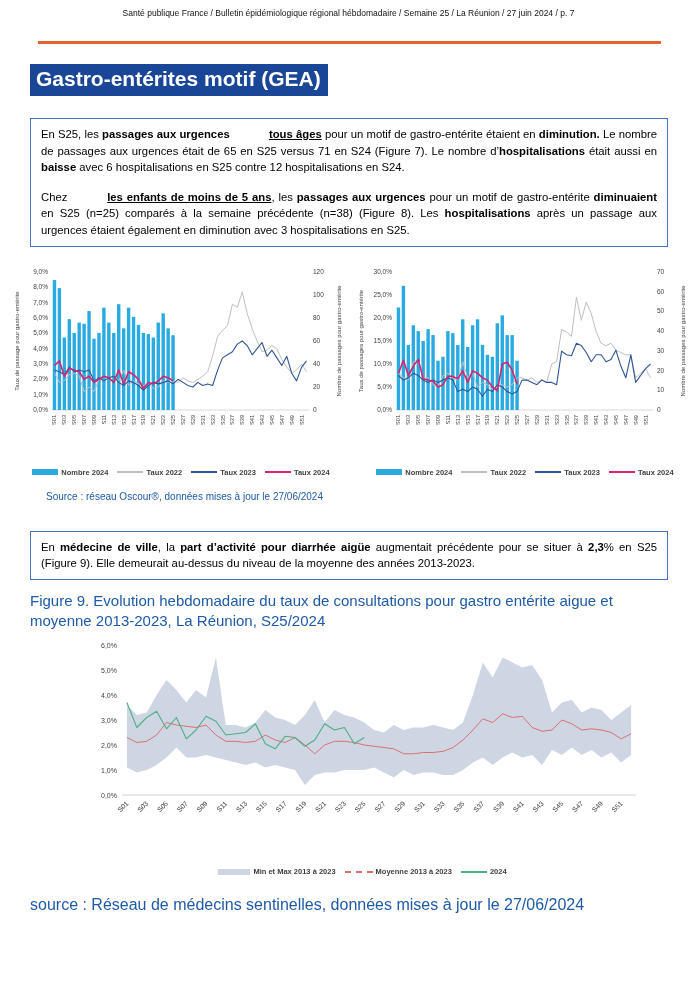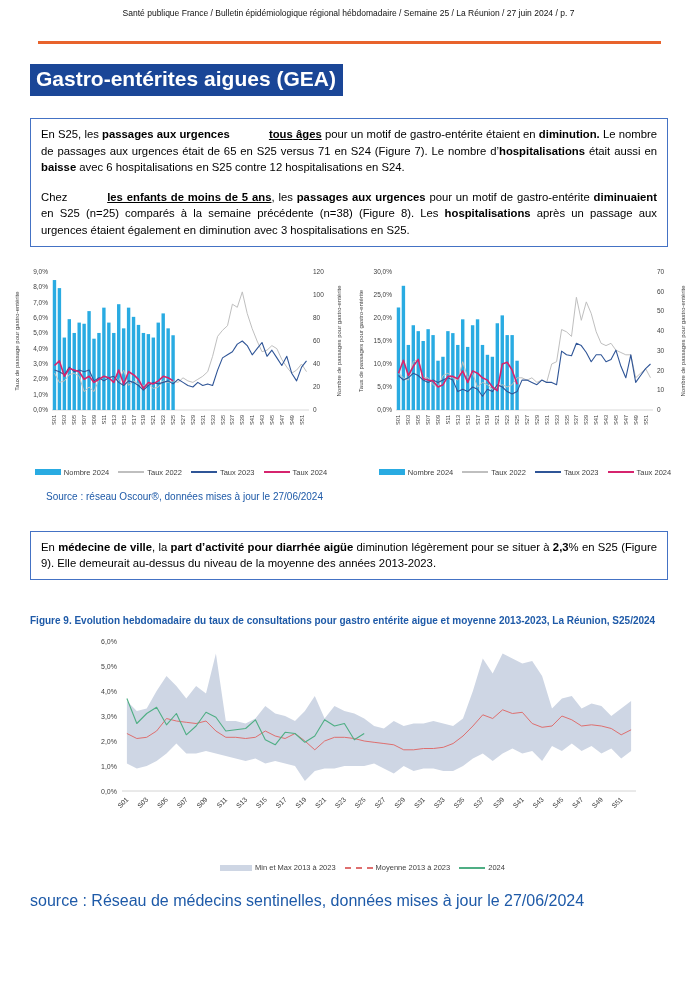--- a/index.html
+++ b/index.html
@@ -19,43 +19,43 @@
     margin:22px 29px 0 30px;border:1px solid #4472C4;padding:7px 10px;
     font-size:11.3px;line-height:1.47;text-align:justify;
   }
   .textbox p{margin:0 0 13px 0;}
   .textbox p:last-child{margin-bottom:0;}
   .fig-titles{display:flex;gap:16px;margin:13px 29px 0 30px;}
   .fig-title{flex:1;color:#1E5AA8;font-weight:bold;font-size:11.3px;line-height:1.35;text-align:justify;}
   .charts-row{display:flex;gap:6px;margin:4px 0 0 12px;}
   .chart-block{width:338px;}
   svg text{font-family:"Liberation Sans", sans-serif;}
-  .legend-row{display:flex;justify-content:center;align-items:flex-start;gap:9px;font-size:7.5px;color:#404040;margin-top:0px;}
+  .legend-row{display:flex;justify-content:center;align-items:flex-start;gap:9px;font-size:7.5px;color:#404040;margin-top:0px;font-weight:bold;}
   .legend-item{display:flex;align-items:center;gap:3px;white-space:nowrap;}
   .sw{display:inline-block;}
   .sw-bar{width:26px;height:6px;}
   .sw-line{width:26px;height:2px;}
   .sw-band{width:32px;height:6px;}
   .sw-dash{width:28px;height:0;border-top:2px dashed;}
   .source-oscour{margin:14px 0 0 46px;color:#1E5AA8;font-weight:normal;font-size:10px;}
   .box2{margin-top:29px;}
-  .fig9-title{margin:34px 29px 0 30px;color:#1E5AA8;font-weight:bold;font-size:10px;line-height:1.35;}
+  .fig9-title{margin:11px 29px 0 30px;color:#1E5AA8;font-weight:normal;font-size:15px;line-height:1.35;}
   .fig9-wrap{margin:6px 0 0 80px;}
   .fig9-legend{margin-top:14px;margin-left:80px;width:565px;}
   .source-sentinelles{margin:20px 0 0 30px;color:#1E5AA8;font-weight:normal;font-size:16px;}
 </style>
 </head>
 <body>
 
 <div class="page-header">Santé publique France / Bulletin épidémiologique régional hébdomadaire / Semaine 25 / La Réunion / 27 juin 2024 / p. 7</div>
 
 <hr class="orange-rule">
 
 <div>
-  <div class="section-title">Gastro-entérites aigues (GEA)</div>
+  <div class="section-title">Gastro-entérites motif (GEA)</div>
 </div>
 
 <div class="textbox">
   <p><span>En S25, les </span><span class="b">passages aux urgences </span><span class="b u">tous âges</span><span> pour un motif de gastro-entérite étaient en </span><span class="b">diminution.</span><span> Le nombre de passages aux urgences était de 65 en S25 versus 71 en S24 (Figure 7). Le nombre d’</span><span class="b">hospitalisations</span><span> était aussi en </span><span class="b">baisse</span><span> avec 6 hospitalisations en S25 contre 12 hospitalisations en S24.</span></p>
   <p><span>Chez </span><span class="b u">les enfants de moins de 5 ans</span><span>, les </span><span class="b">passages aux urgences</span><span> pour un motif de gastro-entérite </span><span class="b">diminuaient</span><span> en S25 (n=25) comparés à la semaine précédente (n=38) (Figure 8). Les </span><span class="b">hospitalisations</span><span> après un passage aux urgences étaient également en diminution avec 3 hospitalisations en S25.</span></p>
 </div>
 
 <div class="fig-titles">
 </div>
 
@@ -260,21 +260,21 @@
           <span class="sw sw-line" style="background: rgb(214, 36, 110);"></span>
           <span>Taux 2024</span>
         </span>
       </div>
   </div>
 </div>
 
 <div class="source-oscour">Source : réseau Oscour®, données mises à jour le 27/06/2024</div>
 
 <div class="textbox box2">
-  <p><span>En </span><span class="b">médecine de ville</span><span>, la </span><span class="b">part d’activité pour diarrhée aigüe</span><span> diminution légèrement pour se situer à </span><span class="b">2,3</span><span>% en S25 (Figure 9). Elle demeurait au-dessus du niveau de la moyenne des années 2013-2023.</span></p>
+  <p><span>En </span><span class="b">médecine de ville</span><span>, la </span><span class="b">part d’activité pour diarrhée aigüe</span><span> augmentait précédente pour se situer à </span><span class="b">2,3</span><span>% en S25 (Figure 9). Elle demeurait au-dessus du niveau de la moyenne des années 2013-2023.</span></p>
 </div>
 
 <div class="fig9-title">Figure 9. Evolution hebdomadaire du taux de consultations pour gastro entérite aigue et moyenne 2013-2023, La Réunion, S25/2024</div>
 
 <div class="fig9-wrap">
   <svg id="svg-fig9" width="565" height="212" viewBox="0 0 565 212">
       <line x1="42" y1="158" x2="556" y2="158" stroke="#C9C9C9" stroke-width="0.8"></line>
       <g font-size="7" fill="#404040">
         <text x="37" y="160.5" text-anchor="end">0,0%</text>
         <text x="37" y="135.5" text-anchor="end">1,0%</text>

